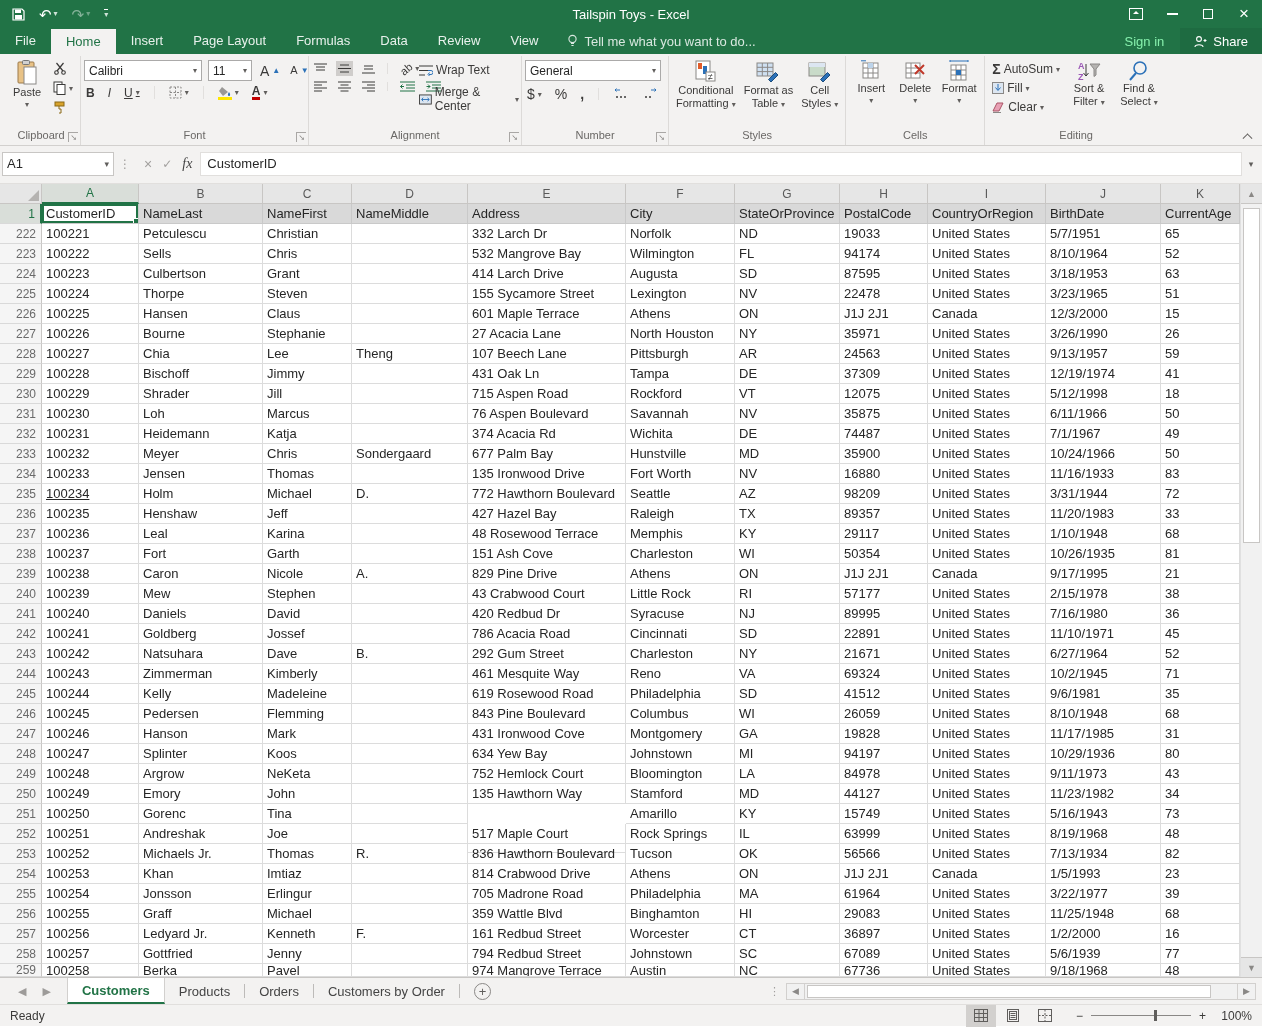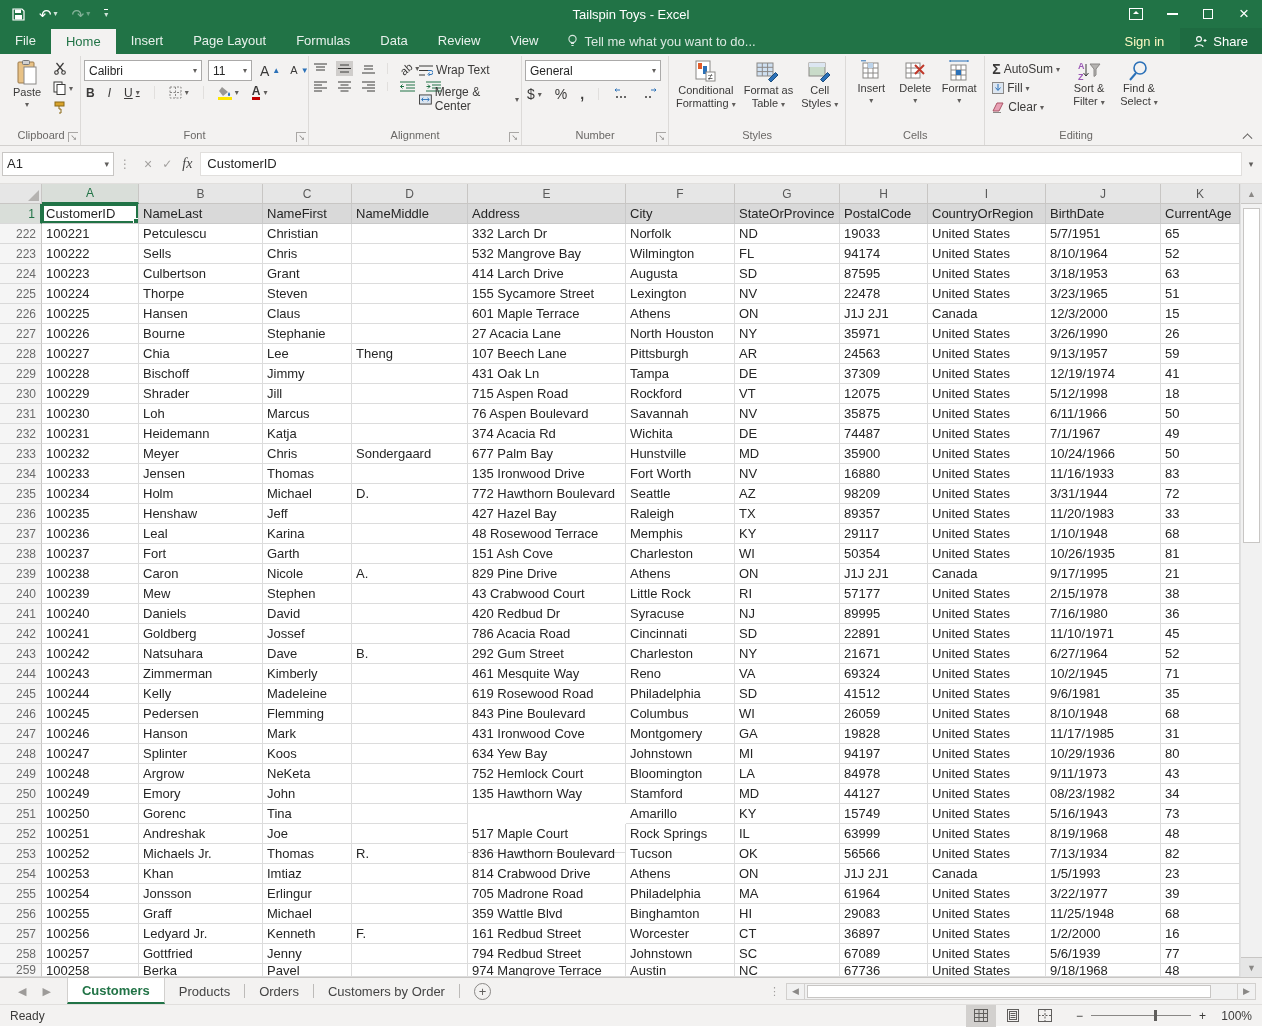--- a/index.html
+++ b/index.html
@@ -18,21 +18,21 @@
   .winbtn{width:36px;height:28px;display:flex;align-items:center;justify-content:center;color:#fff}
   .minbar{width:11px;height:2px;background:#fff}
   .maxbox{width:10px;height:10px;border:1px solid #fff}
 
   
   .menubar{height:26px;background:#217346;display:flex;align-items:stretch;color:#e8f1ec;font-size:13px}
   .mtab{padding:5px 15px 6px;display:flex;align-items:center}
   .mtab.active{background:#f3f2f1;color:#217346;margin-top:1px}
   .tellme{display:flex;align-items:center;gap:6px;padding:0 14px;color:#d9e8e0}
   .mright{margin-left:auto;display:flex;align-items:center;gap:4px}
-  .signin{padding:0 12px;color:#fef9c3}
+  .signin{padding:0 12px;color:#86efac}
   .share{display:flex;align-items:center;gap:6px;padding:0 14px;background:#1e6b41;color:#fff;height:100%}
 
   
   .ribbon{height:92px;background:#f3f2f1;border-bottom:1px solid #d2d0ce;display:flex;padding:2px 2px 0 2px;position:relative}
   .rgroup{display:flex;flex-direction:column;border-right:1px solid #dcdad8;padding:1px 3px 0;position:relative}
   .gbody{flex:1;display:flex;align-items:flex-start}
   .glabel{height:16px;font-size:11px;color:#6a6866;text-align:center;padding-bottom:2px}
   .launcher{position:absolute;right:2px;bottom:3px;width:10px;height:10px;color:#8a8886;font-size:8px;line-height:10px;text-align:center;border-left:1px solid #a9a7a5;border-top:1px solid #a9a7a5}
   .bigbtn{display:flex;flex-direction:column;align-items:center;justify-content:flex-start;min-width:44px;padding:3px 4px;font-size:11px;color:#3b3a39;text-align:center;line-height:1.15}
   .bigbtn .dd{font-size:8px;color:#605e5c;margin-top:1px}
@@ -736,21 +736,21 @@
         <div class="cell" style="width: 158px;">135 Ironwood Drive</div>
         <div class="cell" style="width: 109px;">Fort Worth</div>
         <div class="cell" style="width: 105px;">NV</div>
         <div class="cell" style="width: 88px;">16880</div>
         <div class="cell" style="width: 118px;">United States</div>
         <div class="cell" style="width: 115px;">11/16/1933</div>
         <div class="cell" style="width: 79px;">83</div>
       </div>
       <div class="grow">
         <div class="rownum">235</div>
-        <div class="cell" style="width: 97px;">100234</div>
+        <div class="cell" style="width: 97px; text-decoration: underline;">100234</div>
         <div class="cell" style="width: 124px;">Holm</div>
         <div class="cell" style="width: 89px;">Michael</div>
         <div class="cell" style="width: 116px;">D.</div>
         <div class="cell" style="width: 158px;">772 Hawthorn Boulevard</div>
         <div class="cell" style="width: 109px;">Seattle</div>
         <div class="cell" style="width: 105px;">AZ</div>
         <div class="cell" style="width: 88px;">98209</div>
         <div class="cell" style="width: 118px;">United States</div>
         <div class="cell" style="width: 115px;">3/31/1944</div>
         <div class="cell" style="width: 79px;">72</div>
@@ -955,21 +955,21 @@
         <div class="rownum">250</div>
         <div class="cell" style="width: 97px;">100249</div>
         <div class="cell" style="width: 124px;">Emory</div>
         <div class="cell" style="width: 89px;">John</div>
         <div class="cell" style="width: 116px;"></div>
         <div class="cell" style="width: 158px;">135 Hawthorn Way</div>
         <div class="cell" style="width: 109px;">Stamford</div>
         <div class="cell" style="width: 105px;">MD</div>
         <div class="cell" style="width: 88px;">44127</div>
         <div class="cell" style="width: 118px;">United States</div>
-        <div class="cell" style="width: 115px;">08/23/1982</div>
+        <div class="cell" style="width: 115px;">11/23/1982</div>
         <div class="cell" style="width: 79px;">34</div>
       </div>
       <div class="grow">
         <div class="rownum">251</div>
         <div class="cell" style="width: 97px;">100250</div>
         <div class="cell" style="width: 124px;">Gorenc</div>
         <div class="cell" style="width: 89px;">Tina</div>
         <div class="cell" style="width: 116px;"></div>
         <div class="cell" style="width: 158px; margin-top: 48px;">620 Box St</div>
         <div class="cell" style="width: 109px;">Amarillo</div>

